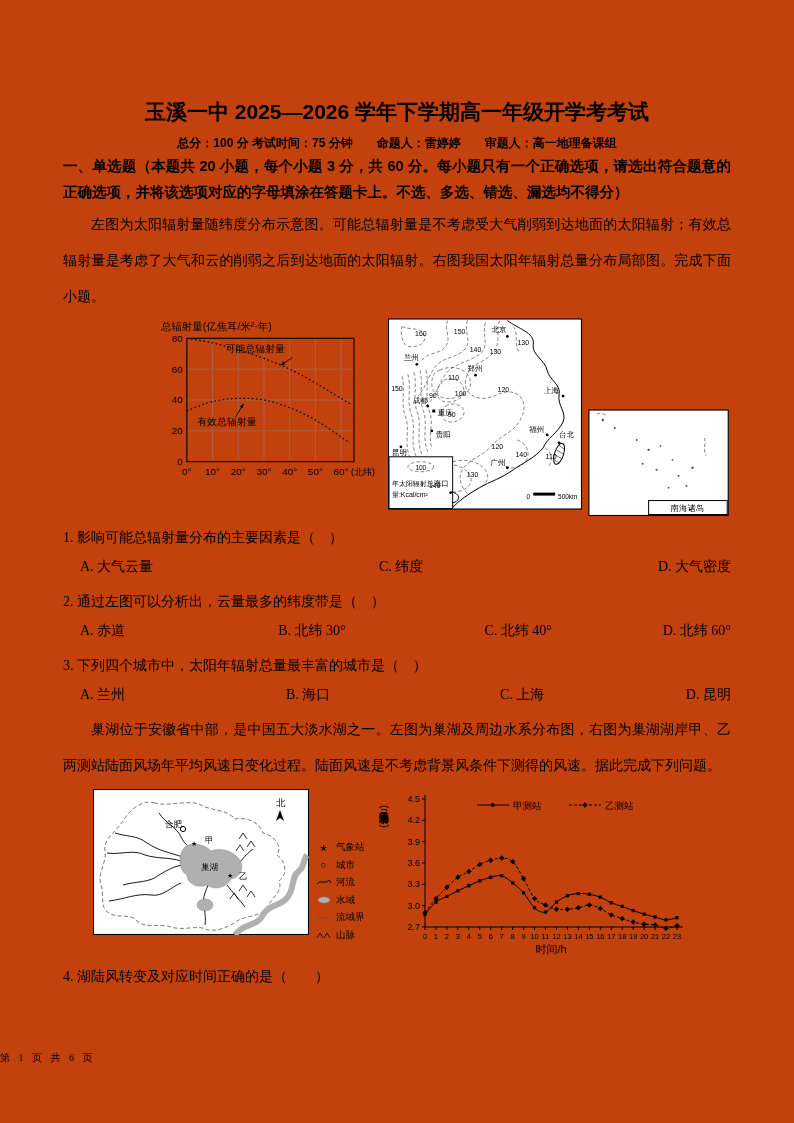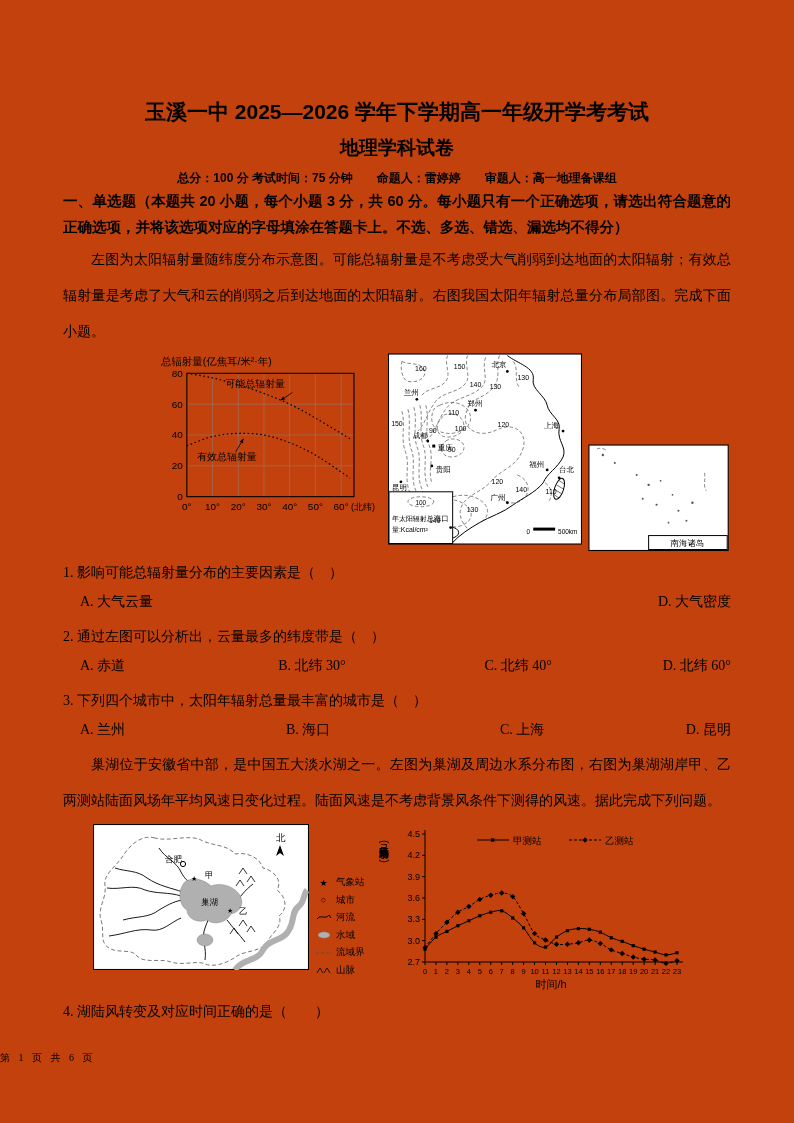--- a/index.html
+++ b/index.html
@@ -34,21 +34,20 @@
   .ch-legend{display:flex;flex-direction:column;gap:4.5px;margin-top:52px;font-size:9.5px;}
   .ch-legend .row{display:flex;align-items:center;gap:4px;white-space:nowrap;}
   .ch-legend .sym{display:inline-flex;width:17px;justify-content:center;align-items:center;font-size:9px;}
 </style>
 </head>
 <body>
 
 <div class="page">
 
   <div class="title1">玉溪一中 2025—2026 学年下学期高一年级开学考考试</div>
-  <div class="title2">地理学科试卷</div>
   <div class="meta">总分：100 分  考试时间：75 分钟　　命题人：雷婷婷　　审题人：高一地理备课组</div>
   <div class="sec">一、单选题（本题共 20 小题，每个小题 3 分，共 60 分。每小题只有一个正确选项，请选出符合题意的正确选项，并将该选项对应的字母填涂在答题卡上。不选、多选、错选、漏选均不得分）</div>
   <div class="psg">左图为太阳辐射量随纬度分布示意图。可能总辐射量是不考虑受大气削弱到达地面的太阳辐射；有效总辐射量是考虑了大气和云的削弱之后到达地面的太阳辐射。右图我国太阳年辐射总量分布局部图。完成下面小题。</div>
 
   <div class="figrow fig1">
     <svg id="rad-svg" width="226" height="164" viewBox="0 0 226 164">
         <line x1="53.84615384615385" y1="20" x2="53.84615384615385" y2="144" stroke="#888" stroke-width="0.5"></line>
         <line x1="79.6923076923077" y1="20" x2="79.6923076923077" y2="144" stroke="#888" stroke-width="0.5"></line>
         <line x1="105.53846153846155" y1="20" x2="105.53846153846155" y2="144" stroke="#888" stroke-width="0.5"></line>
         <line x1="131.3846153846154" y1="20" x2="131.3846153846154" y2="144" stroke="#888" stroke-width="0.5"></line>
@@ -174,20 +173,21 @@
         <text x="141" y="181" font-size="6.5" text-anchor="middle">0</text>
         <text x="171" y="181" font-size="6.5" text-anchor="start">500km</text>
         <text x="301" y="193.5" font-size="8.5" text-anchor="middle">南海诸岛</text>
       </svg>
   </div>
 
   <div class="q">
     <div class="q-stem">1. 影响可能总辐射量分布的主要因素是（　）</div>
     <div class="opts">
       <span class="opt1">A. 大气云量</span>
+      <span class="opt3">C. 纬度</span>
       <span>D. 大气密度</span>
     </div>
   </div>
   <div class="q">
     <div class="q-stem">2. 通过左图可以分析出，云量最多的纬度带是（　）</div>
     <div class="opts">
       <span class="opt1">A. 赤道</span>
       <span class="opt2">B. 北纬 30°</span>
       <span class="opt3">C. 北纬 40°</span>
       <span>D. 北纬 60°</span>

